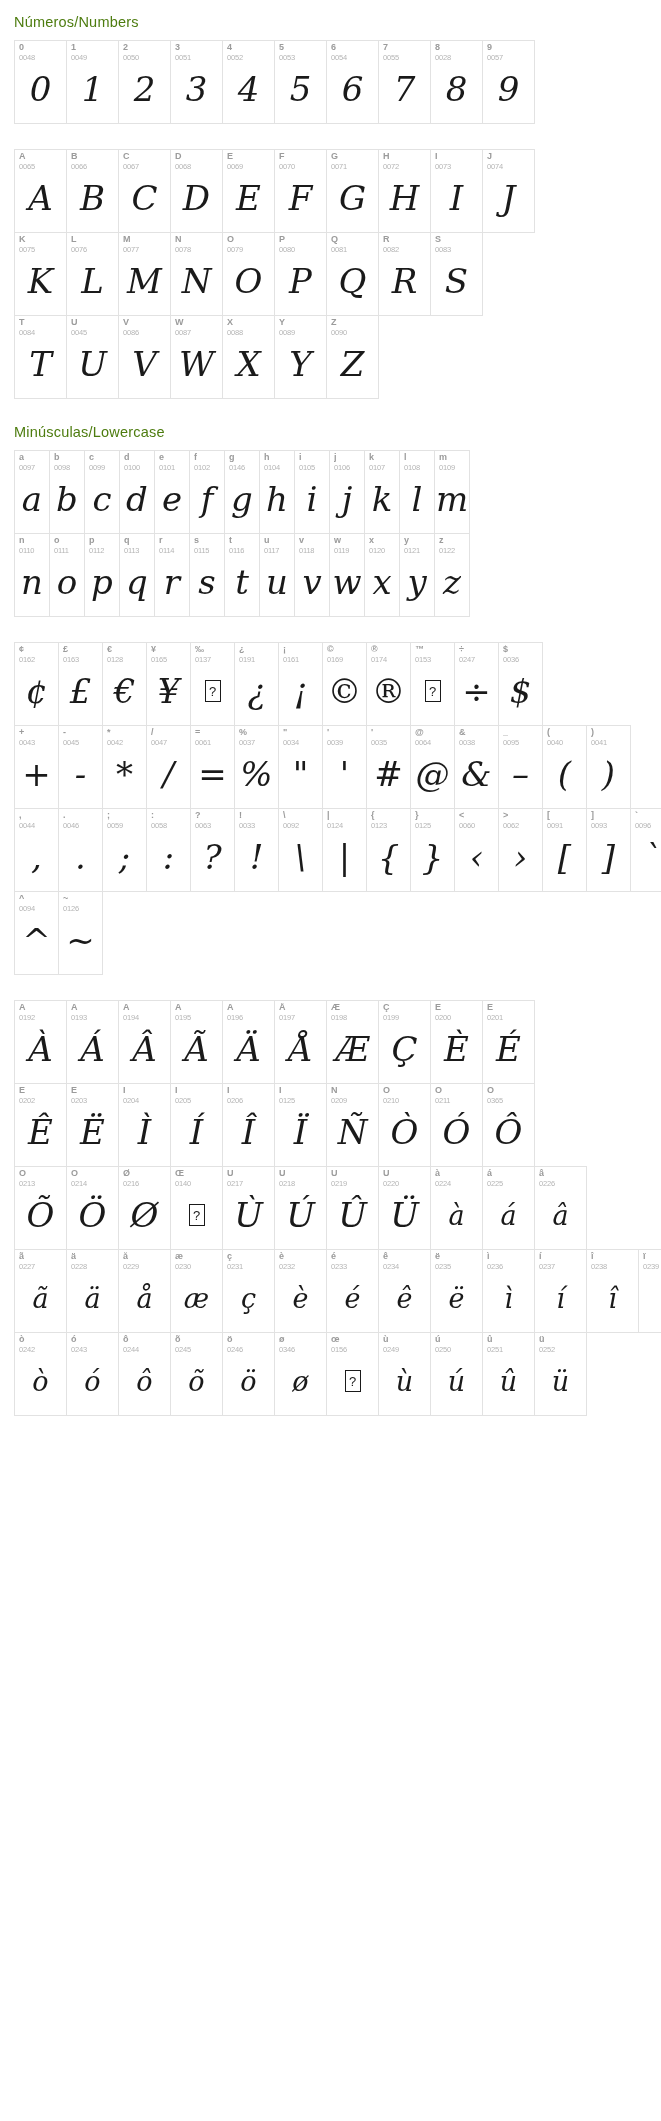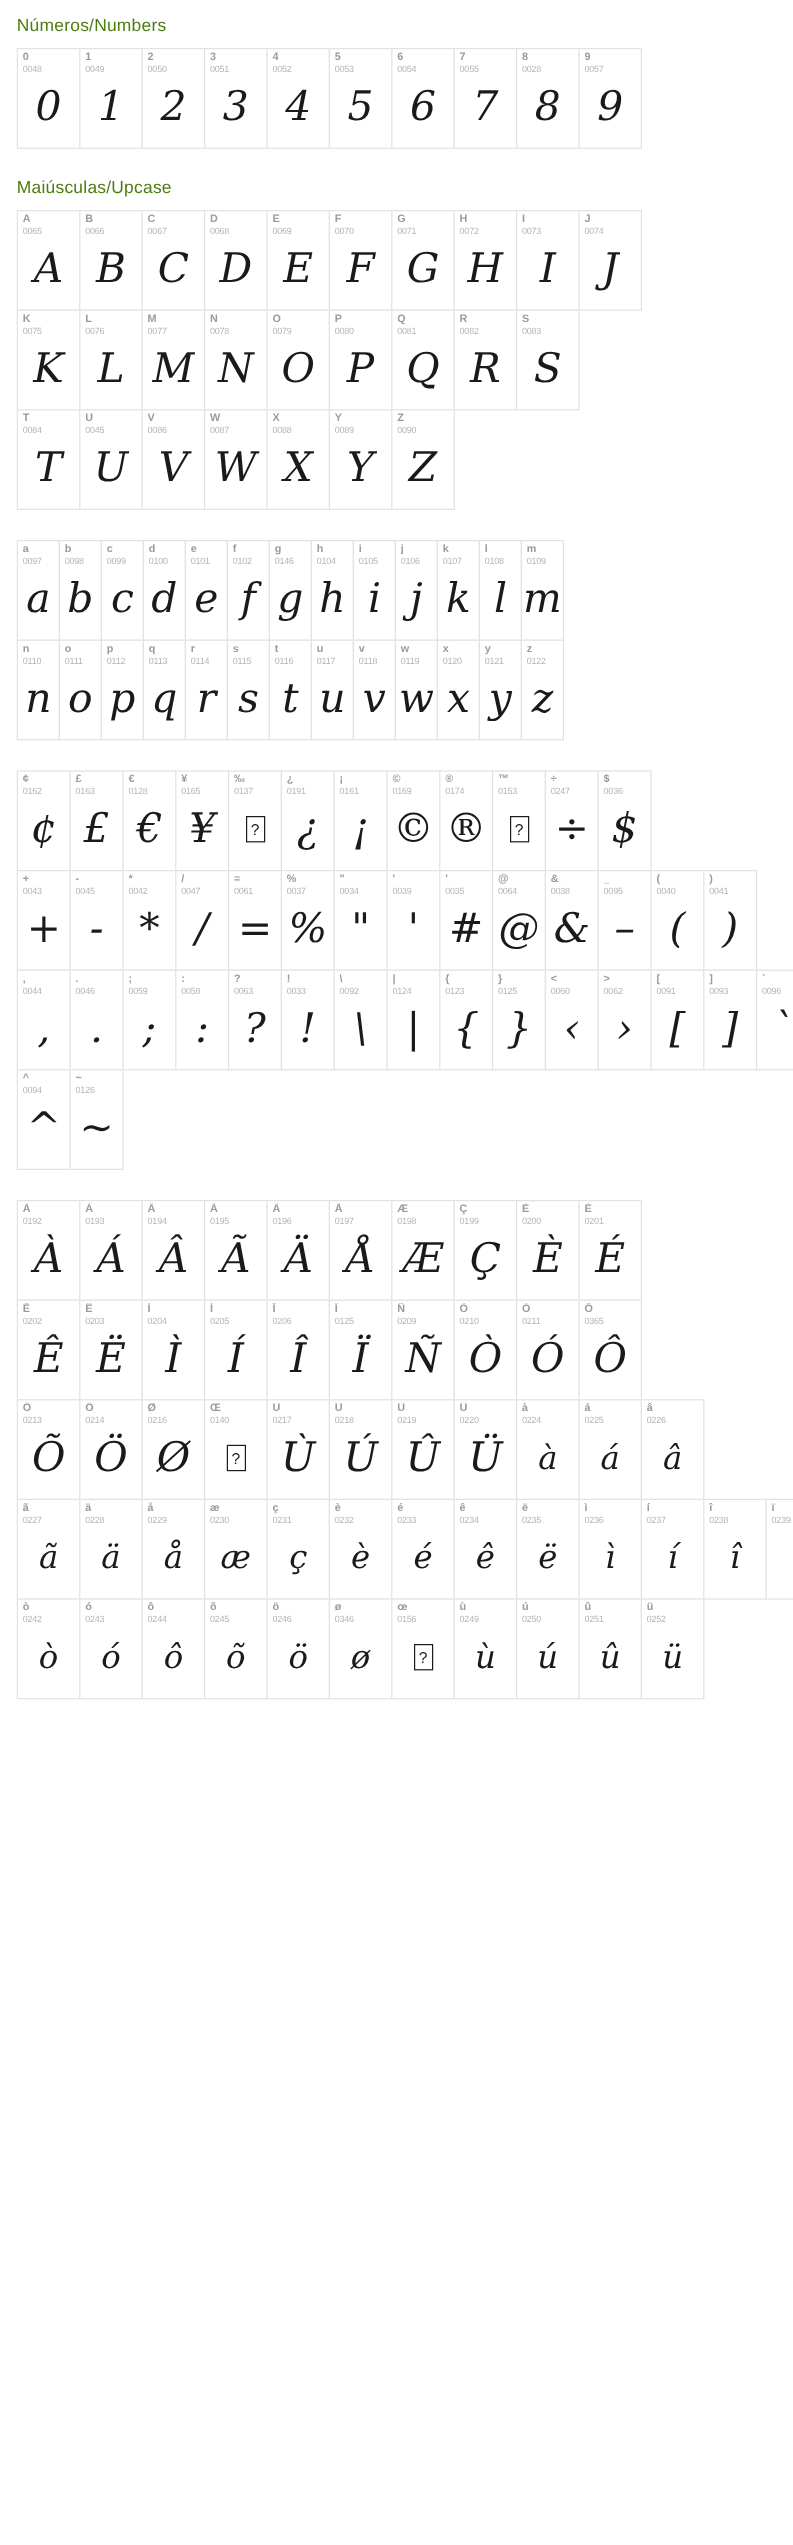--- a/index.html
+++ b/index.html
@@ -164,21 +164,20 @@
             <div class="meta">
               <span class="ch-label">9</span>
               <span class="ch-code">0057</span>
             </div>
             <div class="glyph">9</div>
           </div>
         </div>
       </div>
     </div>
     <div class="section">
-      <div class="section-title">Maiúsculas/Upcase</div>
       <div class="grid-rows">
         <div class="row">
           <div class="cell" style="width: 53px;">
             <div class="meta">
               <span class="ch-label">A</span>
               <span class="ch-code">0065</span>
             </div>
             <div class="glyph">A</div>
           </div>
           <div class="cell" style="width: 53px;">
@@ -357,20 +356,21 @@
             <div class="meta">
               <span class="ch-label">Z</span>
               <span class="ch-code">0090</span>
             </div>
             <div class="glyph">Z</div>
           </div>
         </div>
       </div>
     </div>
     <div class="section">
+      <div class="section-title">Minúsculas/Lowercase</div>
       <div class="grid-rows">
         <div class="row">
           <div class="cell" style="width: 36px;">
             <div class="meta">
               <span class="ch-label">a</span>
               <span class="ch-code">0097</span>
             </div>
             <div class="glyph">a</div>
           </div>
           <div class="cell" style="width: 36px;">

